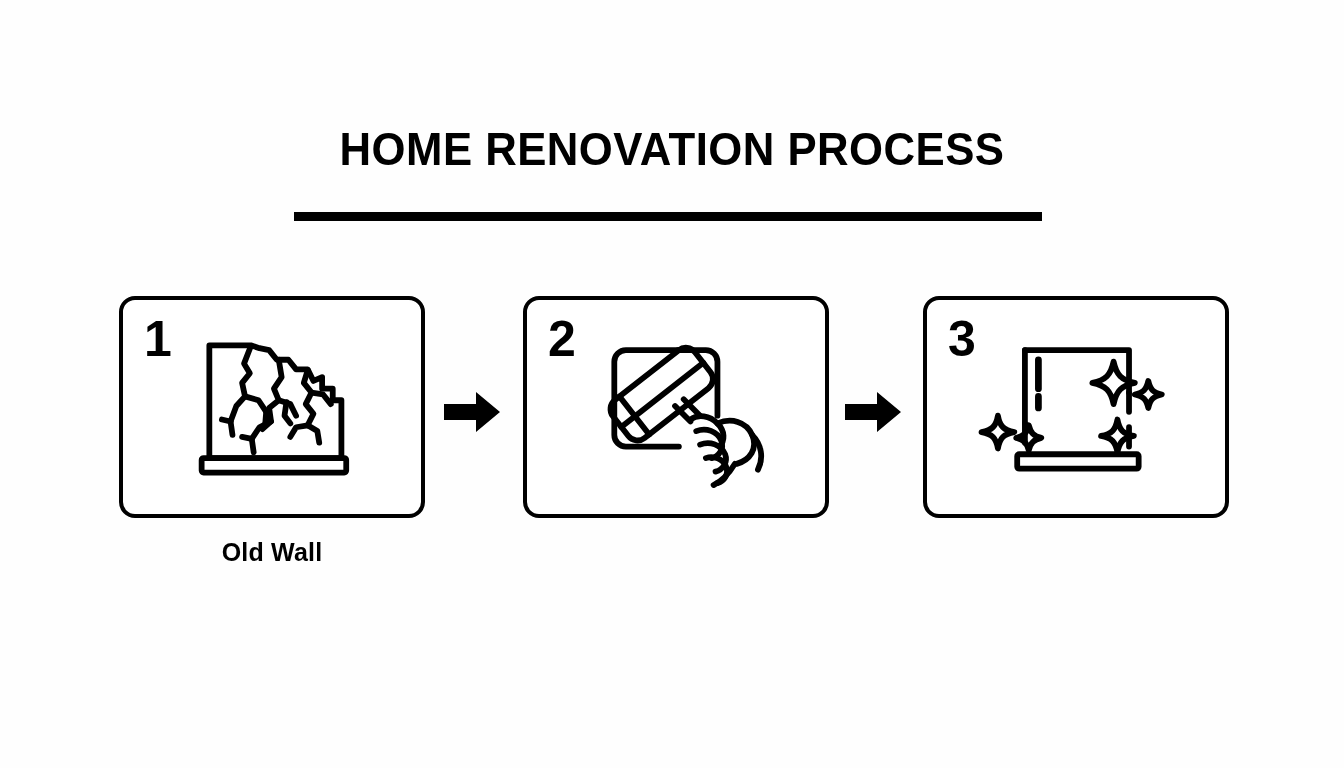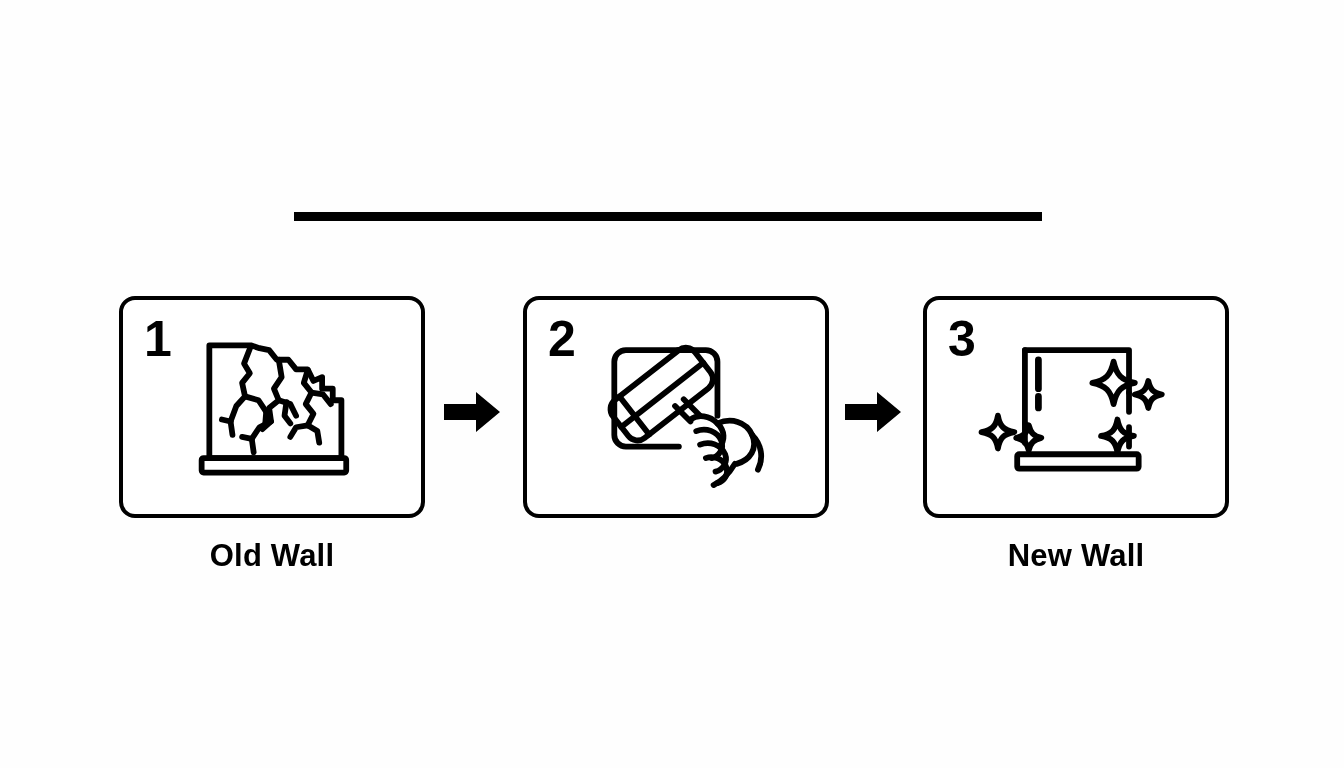--- a/index.html
+++ b/index.html
@@ -96,21 +96,21 @@
   .card-art svg {
     display: block;
     width: 100%;
     height: 100%;
   }
 
   .step-caption {
     margin-top: 20px;
     text-align: center;
     font-family: "Liberation Sans", sans-serif;
-    font-size: 31px;
+    font-size: 25px;
     font-weight: bold;
     letter-spacing: 0.2px;
     color: #000000;
   }
 
   
   .arrow {
     position: absolute;
     top: 94px;
     width: 56px;
@@ -118,20 +118,23 @@
   }
   .arrow-1 { left: 444px; }
   .arrow-2 { left: 845px; }
   .arrow svg { display: block; width: 100%; height: 100%; }
 </style>
 </head>
 <body>
 
 <div id="infographic">
 
+  <div class="title-block">
+    <h1 class="main-title">HOME RENOVATION PROCESS</h1>
+  </div>
   <div class="title-rule"></div>
 
   <div class="steps-row">
 
     <div class="step step-1">
       <div class="card">
         <div class="step-number">1</div>
         <div class="card-art">
           <svg viewBox="0 0 306 222" xmlns="http://www.w3.org/2000/svg" fill="none" stroke="#000000" stroke-width="6" stroke-linecap="round" stroke-linejoin="round">
 
@@ -241,17 +244,16 @@
                      C70 143 66 139 55 137 C66 135 70 131 72 120 Z"></path>
 
             <path d="M104 130 C106 138 109 141 117 143 C109 145 106 148 104 156
                      C102 148 99 145 91 143 C99 141 102 138 104 130 Z"></path>
 
             <path d="M196 124 C198 135 202 139 213 141 C202 143 198 147 196 158
                      C194 147 190 143 179 141 C190 139 194 135 196 124 Z"></path>
           </svg>
         </div>
       </div>
-      <div class="step-caption">New Wall</div>
     </div>
 
   </div>
 </div>
 
 </body></html>

